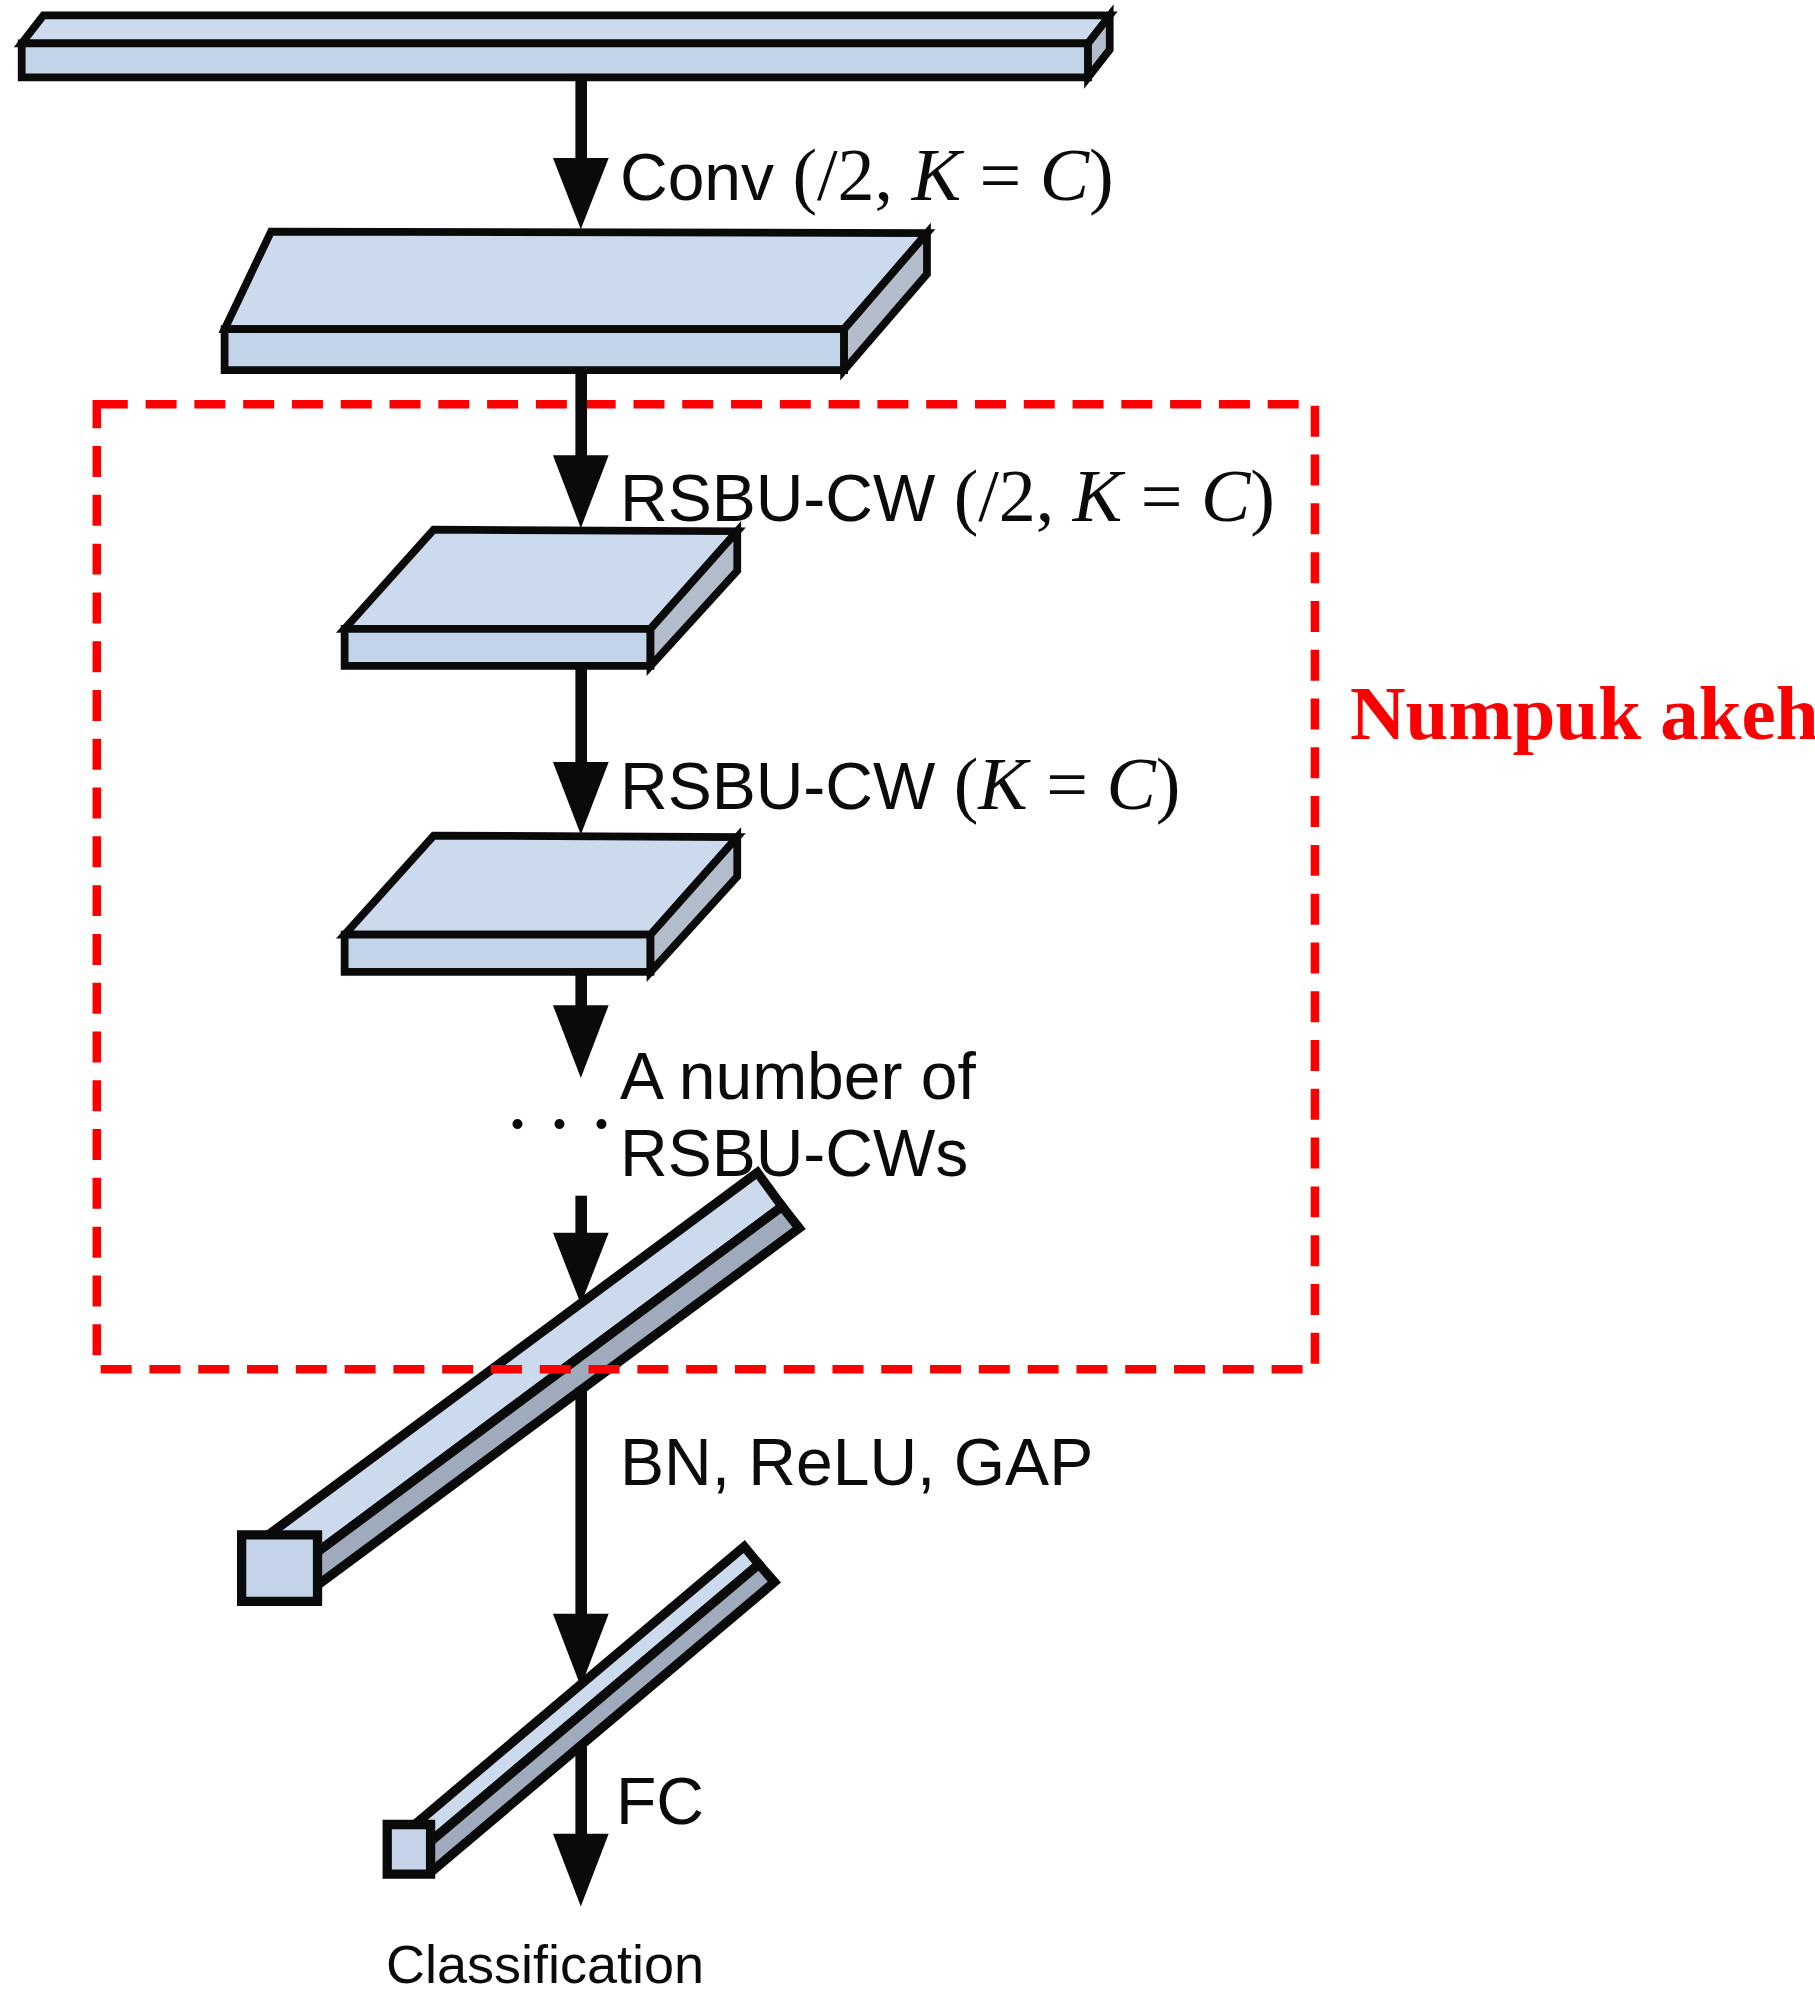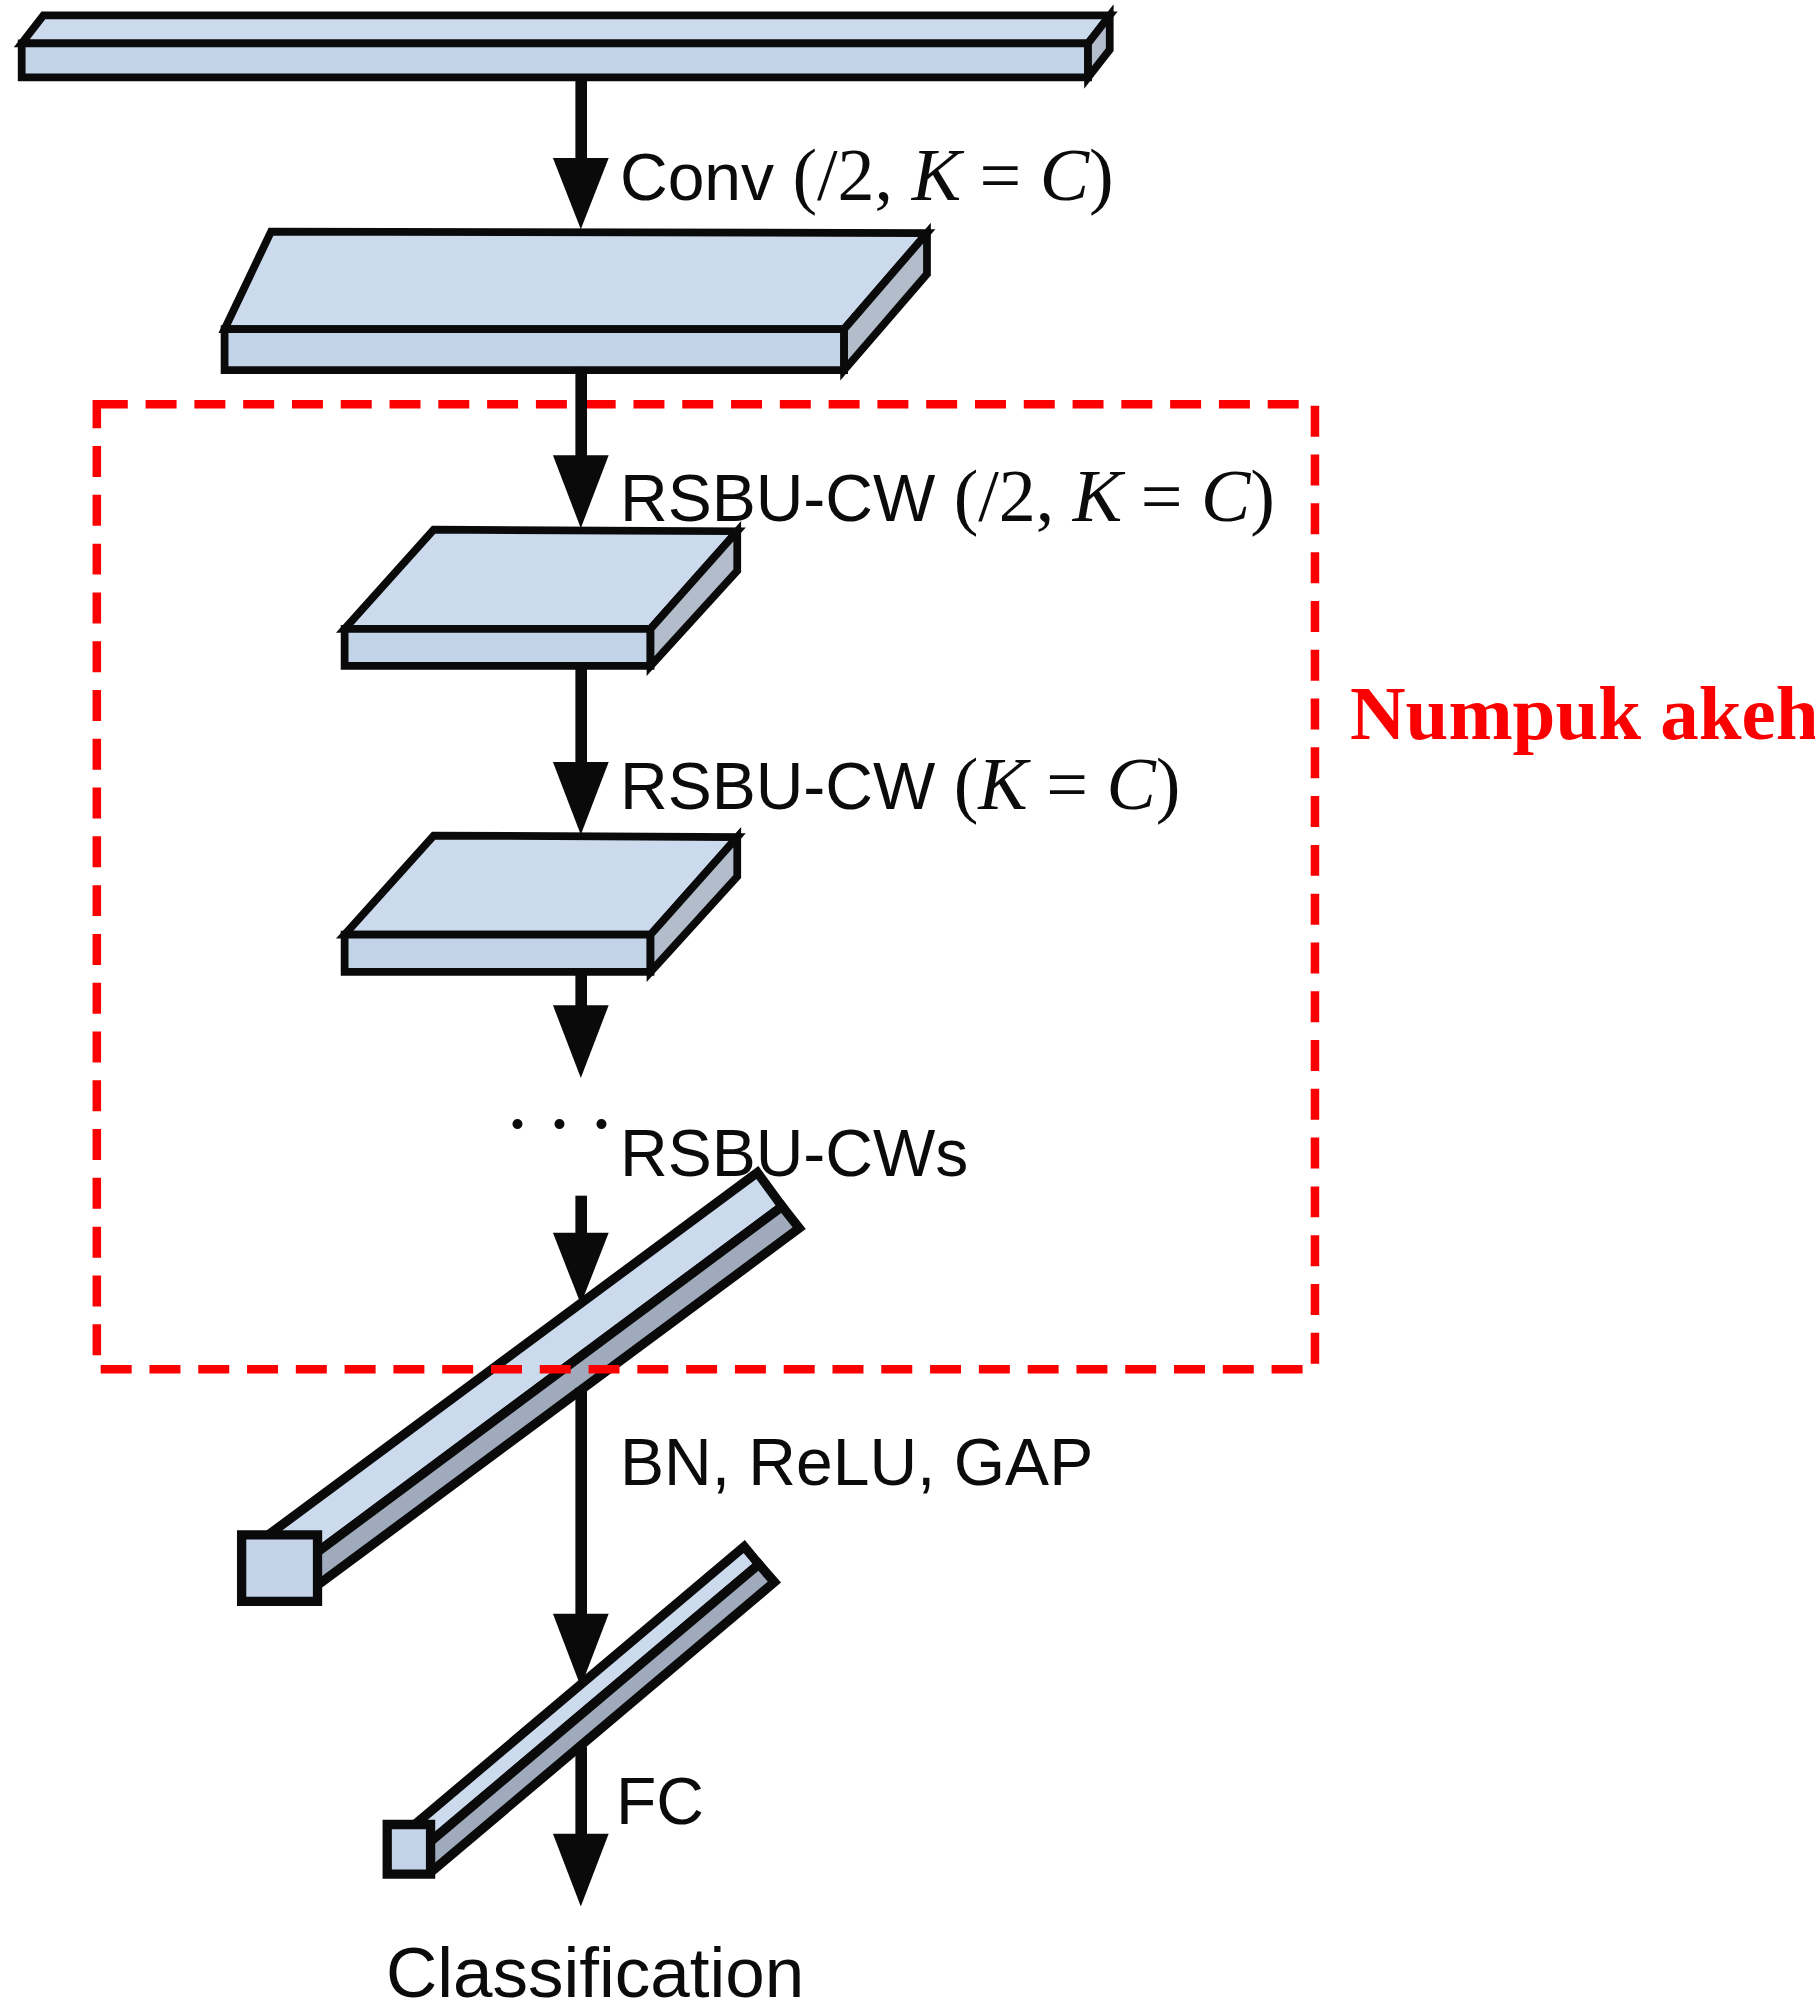--- a/index.html
+++ b/index.html
@@ -3,21 +3,21 @@
 <meta charset="utf-8">
 <style>
   html,body{margin:0;padding:0;background:#ffffff;}
   #stage{position:relative;width:1816px;height:2015px;background:#ffffff;overflow:hidden;}
   #shapes{position:absolute;left:0;top:0;}
   .label{position:absolute;font-family:"Liberation Sans",sans-serif;font-size:66px;color:#0b0b0b;white-space:nowrap;line-height:1.05;margin-top:12px;}
   .math{font-family:"Liberation Serif",serif;font-size:74px;}
   .it{font-style:italic;}
   .red-note{position:absolute;font-family:"Liberation Serif",serif;font-weight:700;font-size:77px;color:#fa0000;white-space:nowrap;line-height:1.0;}
   .dots{position:absolute;font-family:"Liberation Sans",sans-serif;font-size:37px;letter-spacing:29px;color:#0b0b0b;white-space:nowrap;}
-  .classif{font-size:71px;}
+  .classif{font-size:54px;}
 </style>
 </head>
 <body>
 
 <div id="stage">
 
   <svg id="shapes" width="1816" height="2015" viewBox="0 0 2345 2602" xmlns="http://www.w3.org/2000/svg">
 
     <g stroke="#0a0a0a" stroke-width="10">
       <polygon points="56,20 1433,20 1405,56 28,56" fill="#ccdaee"></polygon>
@@ -88,20 +88,21 @@
       </g>
     </g>
   </svg>
 
   <div class="label" style="left:620px;top:125px"><span>Conv </span><span class="math">(/2, </span><span class="math it">K</span><span class="math"> = </span><span class="math it">C</span><span class="math">)</span></div>
 
   <div class="label" style="left:620px;top:446px"><span>RSBU-CW </span><span class="math">(/2, </span><span class="math it">K</span><span class="math"> = </span><span class="math it">C</span><span class="math">)</span></div>
 
   <div class="label" style="left:620px;top:734px"><span>RSBU-CW </span><span class="math">(</span><span class="math it">K</span><span class="math"> = </span><span class="math it">C</span><span class="math">)</span></div>
 
+  <div class="label" style="left:620px;top:1030px">A number of</div>
   <div class="dots" style="left:511px;top:1103px">•••</div>
   <div class="label" style="left:620px;top:1416px">BN, ReLU, GAP</div>
 
   <div class="label" style="left:620px;top:1107px">RSBU-CWs</div>
 
   <div class="label" style="left:616px;top:1755px">FC</div>
 
   <div class="label classif" style="left:386px;top:1924px">Classification</div>
 
   <div class="red-note" style="left:1350px;top:675px">Numpuk akeh</div>

